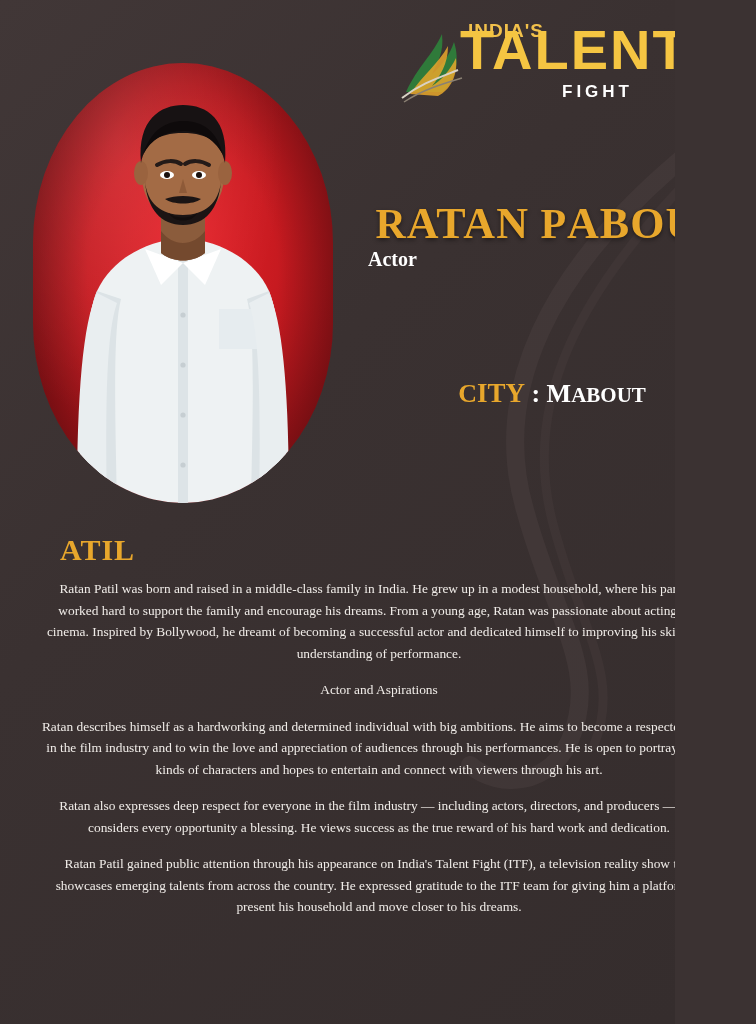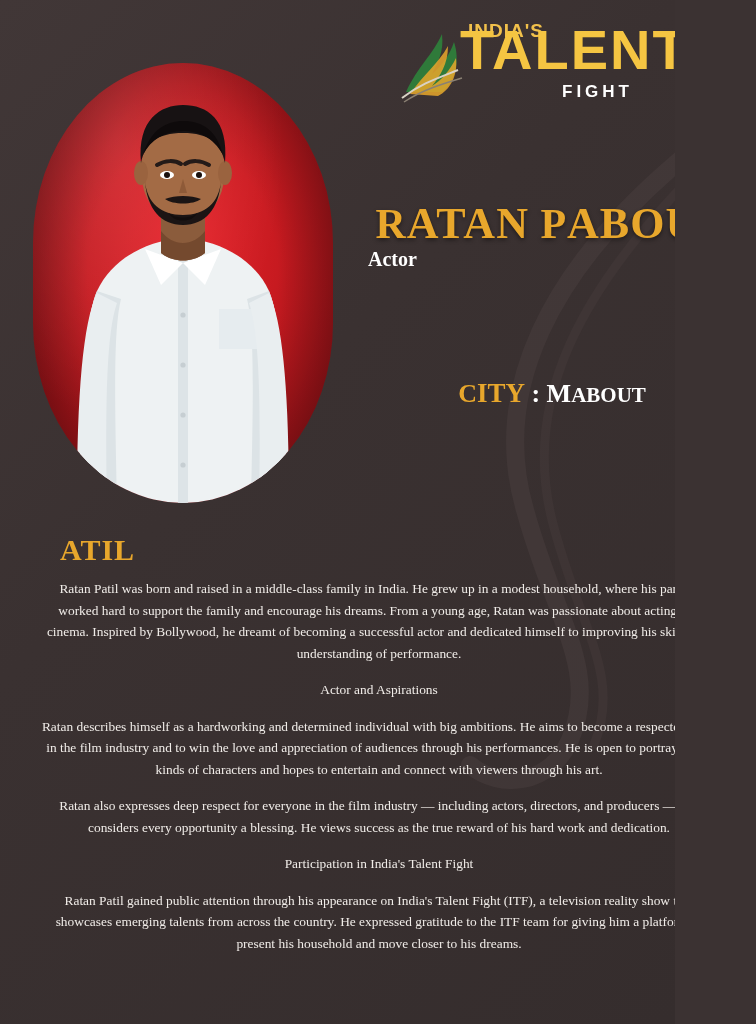--- a/index.html
+++ b/index.html
@@ -260,17 +260,16 @@
     <span class="sep">:</span>
     <span class="value"><span class="sc">M</span><span class="small">ABOUT</span></span>
   </div>
 
   <div class="about-heading">ATIL</div>
   <div class="about-body">
     <p>Ratan Patil was born and raised in a middle-class family in India. He grew up in a modest household, where his parents worked hard to support the family and encourage his dreams. From a young age, Ratan was passionate about acting and cinema. Inspired by Bollywood, he dreamt of becoming a successful actor and dedicated himself to improving his skills and understanding of performance.</p>
     <p>Actor and Aspirations</p>
     <p>Ratan describes himself as a hardworking and determined individual with big ambitions. He aims to become a respected actor in the film industry and to win the love and appreciation of audiences through his performances. He is open to portraying all kinds of characters and hopes to entertain and connect with viewers through his art.</p>
     <p>Ratan also expresses deep respect for everyone in the film industry — including actors, directors, and producers — and considers every opportunity a blessing. He views success as the true reward of his hard work and dedication.</p>
-    <p>Participation in India's Talent Fight</p>
     <p>Ratan Patil gained public attention through his appearance on India's Talent Fight (ITF), a television reality show that showcases emerging talents from across the country. He expressed gratitude to the ITF team for giving him a platform to present his household and move closer to his dreams.</p>
   </div>
 
 </div>
 
 </body></html>

